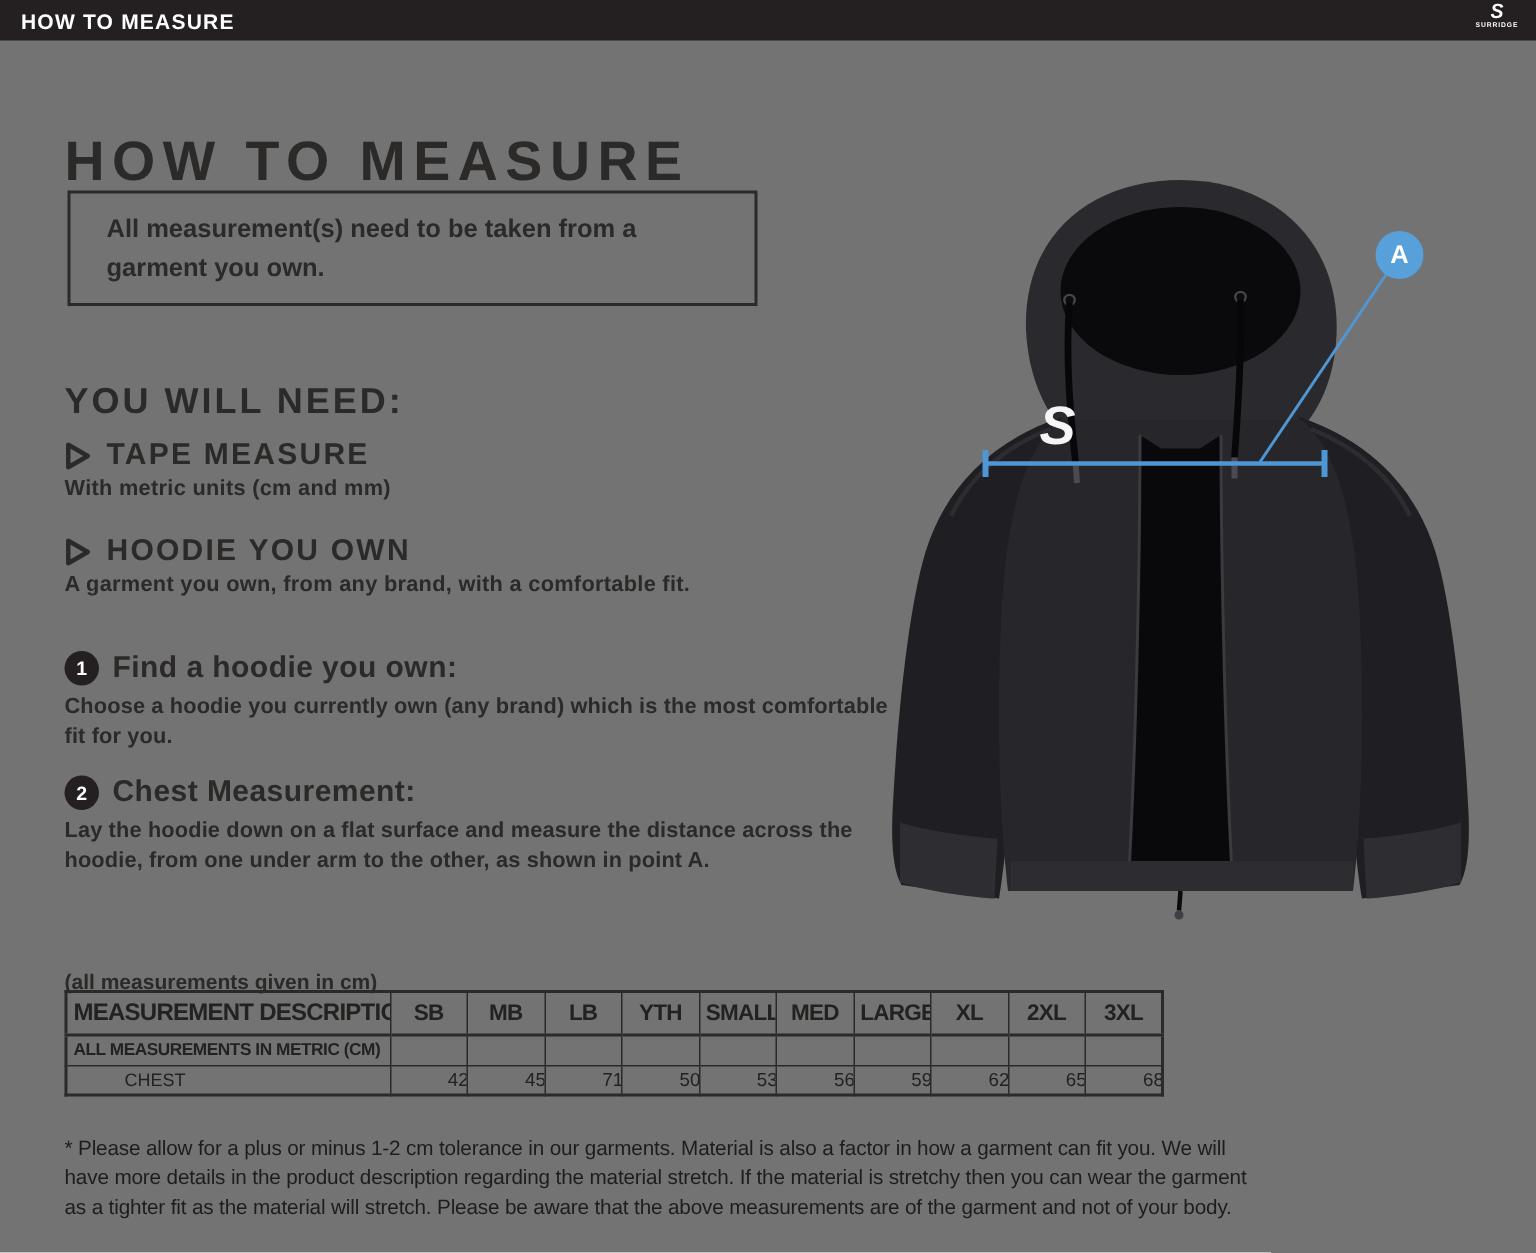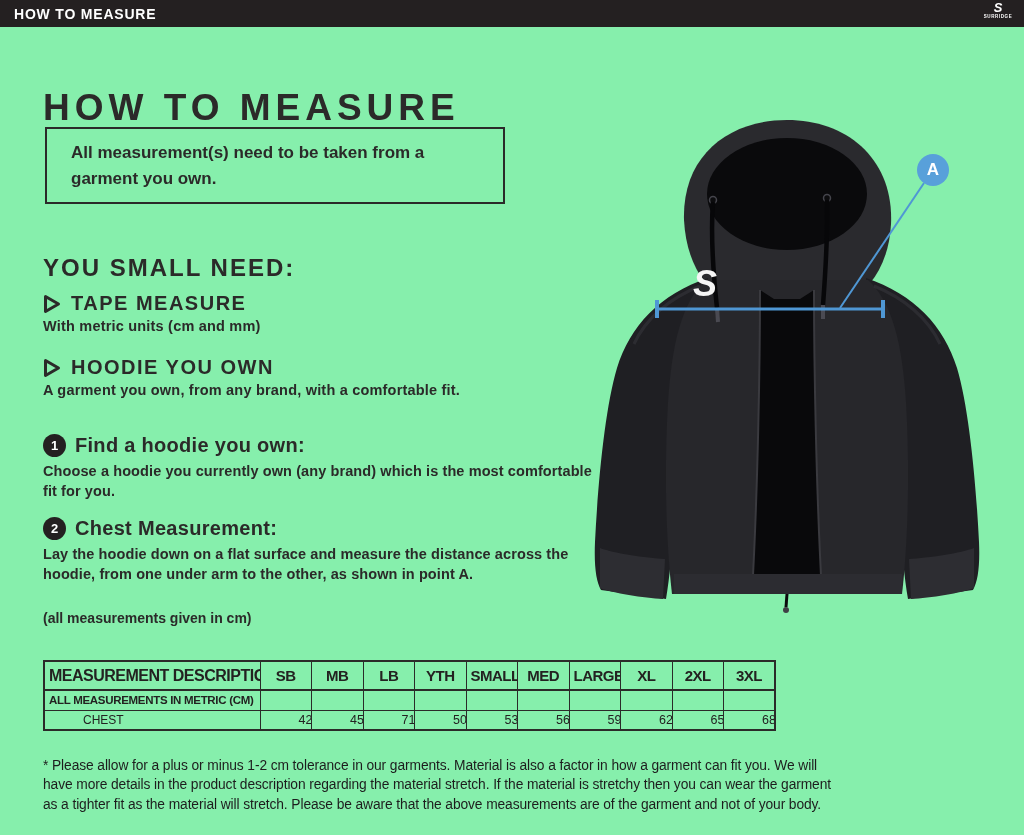--- a/index.html
+++ b/index.html
@@ -1,16 +1,16 @@
 <!DOCTYPE html>
 <html><head>
 <meta charset="utf-8">
 <style>
   html,body{margin:0;padding:0;background:#fff;}
-  .canvas{position:relative;width:1024px;height:835px;background:#86efac;overflow:hidden;
+  .canvas{position:relative;width:1024px;height:835px;background:#737373;overflow:hidden;
           font-family:"Liberation Sans",sans-serif;color:#2b2a29;}
 
   
   .topbar{position:absolute;left:0;top:0;width:1024px;height:27px;background:#242021;
           display:flex;align-items:center;}
   .topbar-title{color:#ffffff;font-weight:bold;font-size:14px;letter-spacing:.8px;padding-left:14px;}
   .brand{position:absolute;right:5px;top:1px;width:42px;text-align:center;color:#fff;line-height:1;}
   .brand-s{font-size:13px;font-weight:900;font-style:italic;display:block;transform:scaleY(1.05);}
   .brand-name{font-size:4.5px;font-weight:bold;letter-spacing:.6px;display:block;margin-top:1px;}
 
@@ -31,21 +31,21 @@
   #step-0{top:434px;}
   #step-1{top:517px;}
   .step .row{display:flex;align-items:center;gap:9px;}
   .step-num{width:23px;height:23px;border-radius:50%;background:#242021;color:#fff;
             display:flex;align-items:center;justify-content:center;font-size:13px;font-weight:bold;flex:0 0 23px;}
   .step-title{font-size:20px;font-weight:bold;letter-spacing:.3px;}
   .step-desc{font-size:14.5px;font-weight:bold;line-height:1.37;margin-top:5px;letter-spacing:.1px;}
 
   .h2-chart{position:absolute;left:43px;top:610px;display:flex;align-items:baseline;gap:8px;}
   .h2-chart .big{font-size:27px;font-weight:bold;letter-spacing:2px;}
-  .h2-chart .small{font-size:14px;font-weight:bold;}
+  .h2-chart .small{font-size:14px;font-weight:bold;margin-top:36px;}
 
   
   .size-table{position:absolute;left:43px;top:660px;width:733px;border-collapse:collapse;
               table-layout:fixed;border:2px solid #2b2a29;color:#232221;}
   .size-table th,.size-table td{border:1px solid #2b2a29;text-align:center;padding:0 4px;
               overflow:hidden;white-space:nowrap;}
   .size-table th{font-size:15px;font-weight:bold;height:27px;letter-spacing:-.5px;
               border-bottom:2px solid #2b2a29;}
   .size-table th.desc{text-align:left;font-size:16px;}
   .size-table col.c-desc{width:216px;}
@@ -78,21 +78,21 @@
       <span class="brand-name">SURRIDGE</span>
     </div>
   </header>
 
   <h1 class="h1">HOW TO MEASURE</h1>
 
   <div class="notice">
     <span>All measurement(s) need to be taken from a garment you own.</span>
   </div>
 
-  <h2 class="h2-need">YOU SMALL NEED:</h2>
+  <h2 class="h2-need">YOU WILL NEED:</h2>
 
   <div class="need-item" id="need-1">
     <div class="row">
       <svg class="tri-icon" width="18" height="20" viewBox="0 0 18 20">
         <polygon points="2.5,2.5 15.5,10 2.5,17.5" fill="none" stroke="#2b2a29" stroke-width="3" stroke-linejoin="round"></polygon>
       </svg>
       <span class="need-title">HOODIE YOU OWN</span>
     </div>
     <div class="need-desc">A garment you own, from any brand, with a comfortable fit.</div>
   </div>

